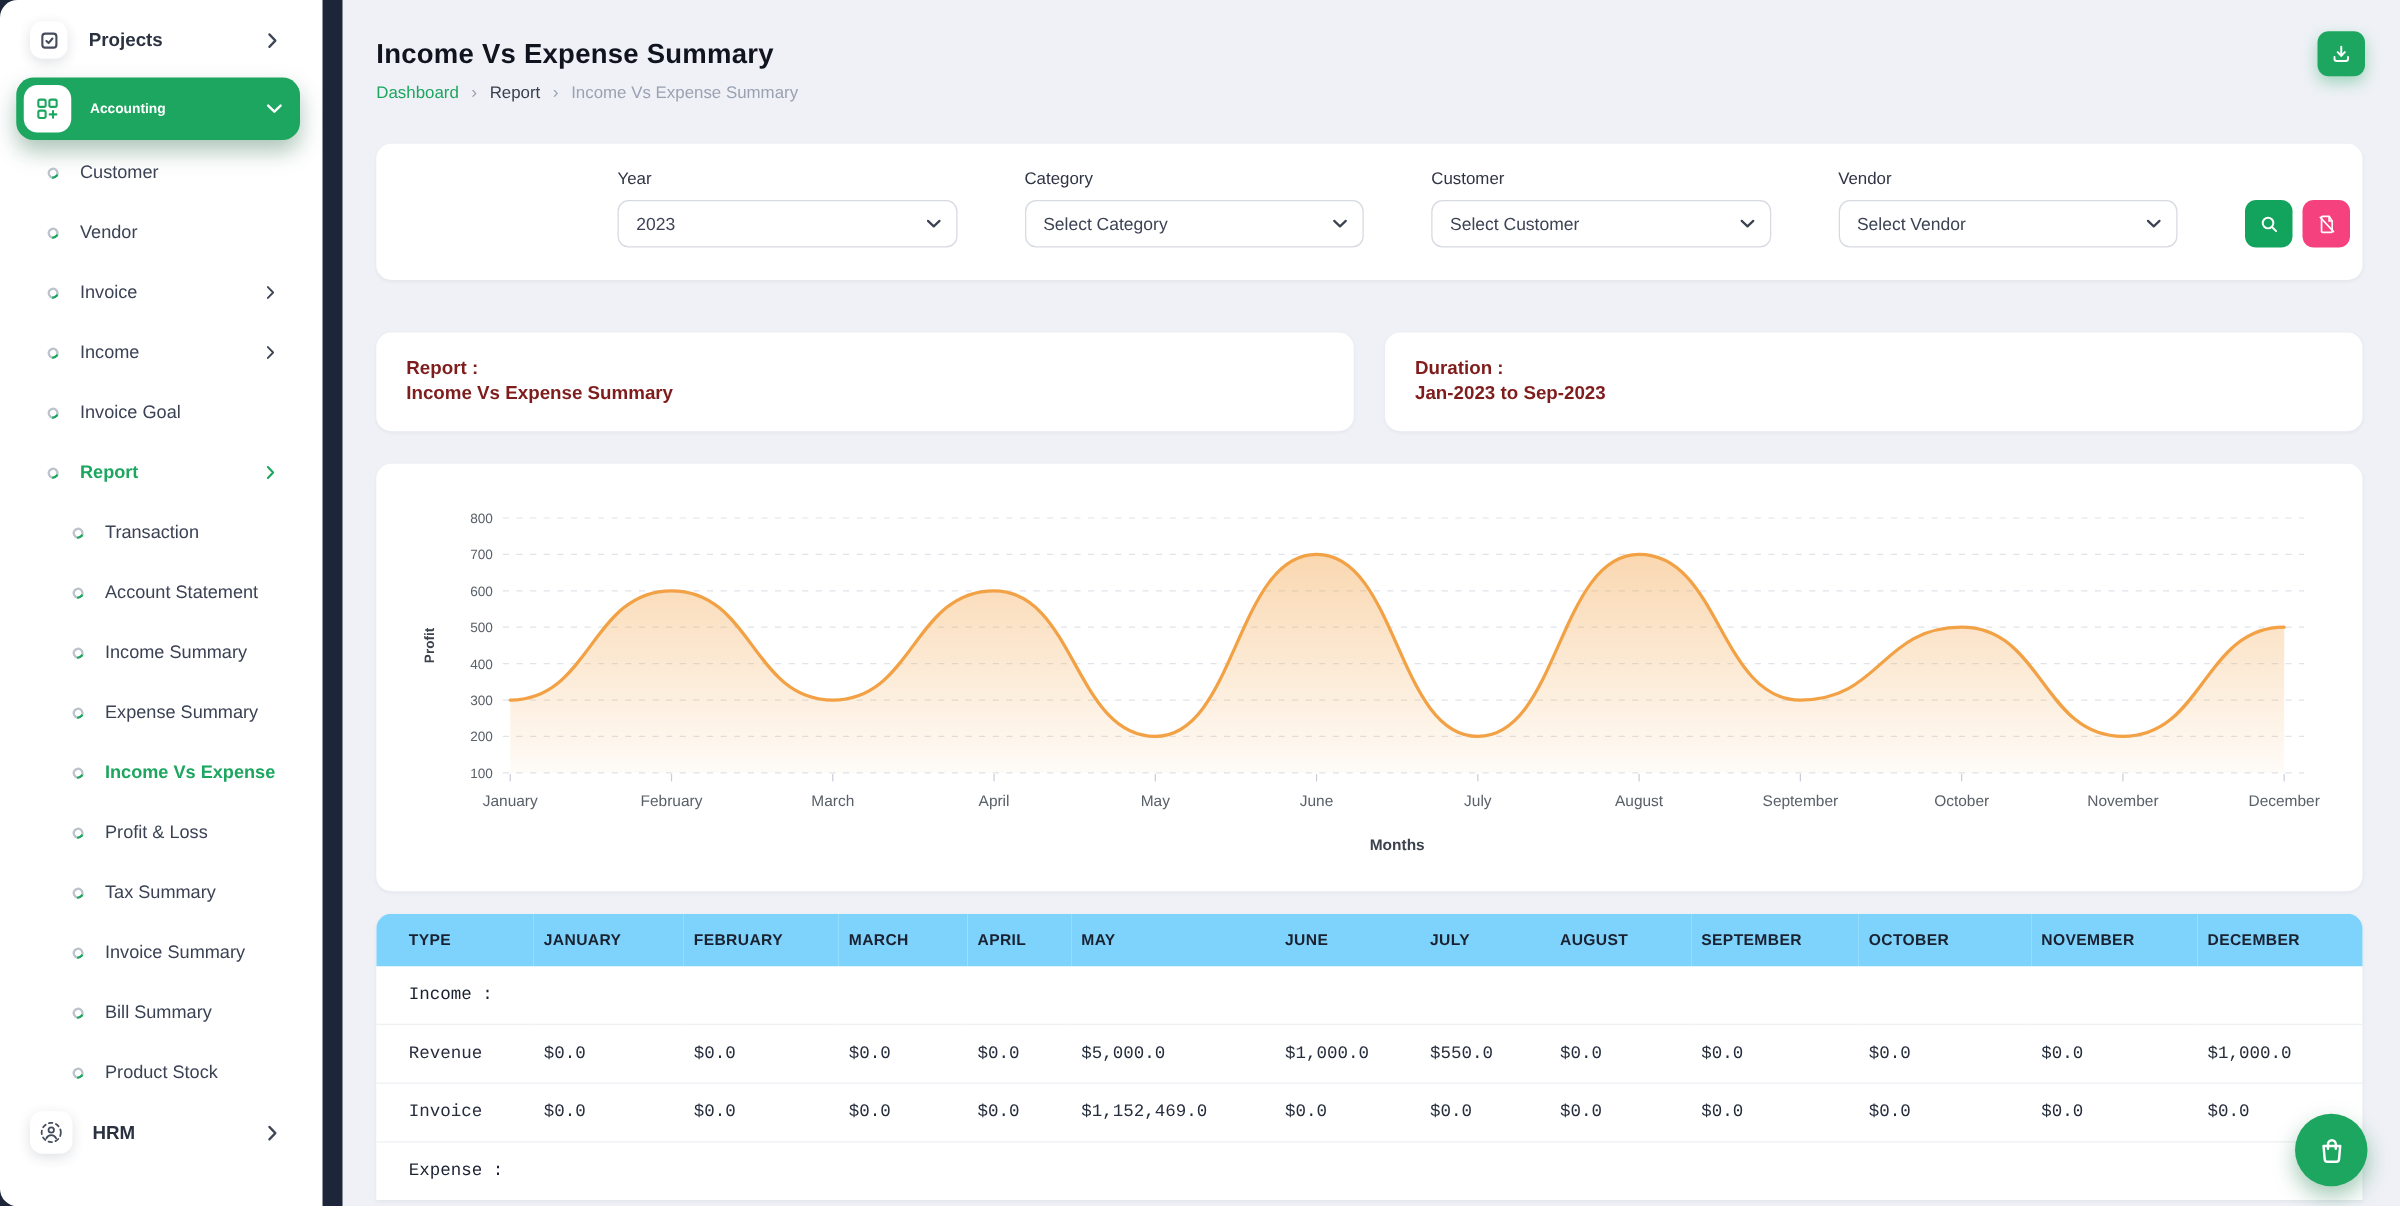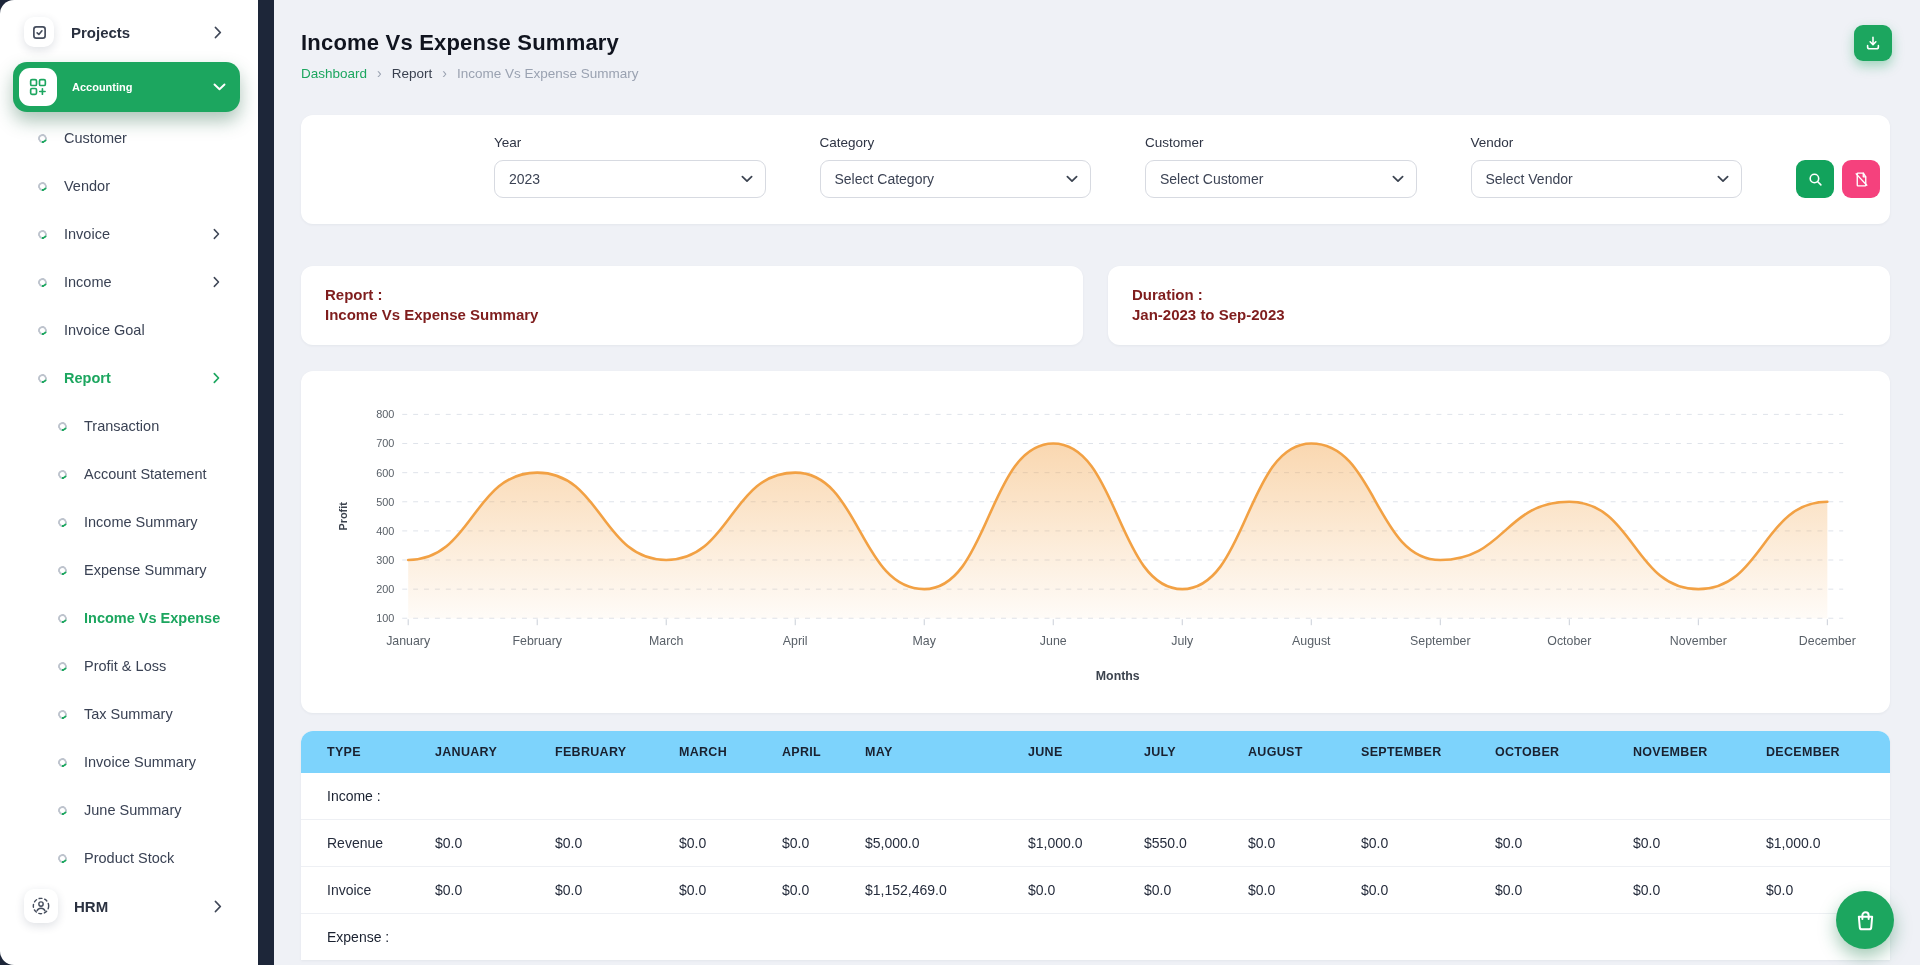--- a/index.html
+++ b/index.html
@@ -64,21 +64,21 @@
   
   .chart-card { margin-top:26px; padding:26px 30px 14px; }
   .chart-card svg { display:block; width:100%; height:302px; }
 
   
   .table-card { margin-top:18px; padding:0; overflow:hidden; border-radius:12px 12px 0 0; }
   table { width:100%; border-collapse:collapse; table-layout:fixed; }
   th { background:#7dd3fc; text-align:left; font-size:12.5px; font-weight:700; color:#1A2130; letter-spacing:.3px; padding:14px 8px; white-space:nowrap; }
   th:first-child, td:first-child { padding-left:26px; }
   td { font-size:14px; color:#262D3D; padding:15px 8px; }
-  tbody tr { border-top:1px solid #EEF0F4; }
+  tbody tr { border-top:1px solid #EEF0F4;font-family:Liberation Mono, monospace; }
   tbody tr:first-child { border-top:none; }
   .section-label { color:#1A2130; font-weight:500; }
 
   
   .cart-float { position:absolute; right:26px; bottom:16px; width:58px; height:58px; border:none; border-radius:50%; background:#1CA65F; display:flex; align-items:center; justify-content:center; cursor:pointer; box-shadow:0 8px 18px rgba(23,120,70,.4); z-index:5; }
 </style>
 </head>
 <body>
 
 <div class="app">
@@ -185,21 +185,21 @@
       <div class="menu-item lvl2">
         <span class="bullet"></span>
         <span class="m-label">Tax Summary</span>
       </div>
       <div class="menu-item lvl2">
         <span class="bullet"></span>
         <span class="m-label">Invoice Summary</span>
       </div>
       <div class="menu-item lvl2">
         <span class="bullet"></span>
-        <span class="m-label">June Summary</span>
+        <span class="m-label">Bill Summary</span>
       </div>
       <div class="menu-item lvl2">
         <span class="bullet"></span>
         <span class="m-label">Product Stock</span>
       </div>
 
       <div class="side-bottom">
         <span class="icon-box hrm">
           <svg width="20" height="20" viewBox="0 0 24 24" fill="none" stroke="#454D5D" stroke-width="1.7" stroke-linecap="round">
               <circle cx="12" cy="12" r="9.2" stroke-dasharray="3.4 3.4"></circle>

